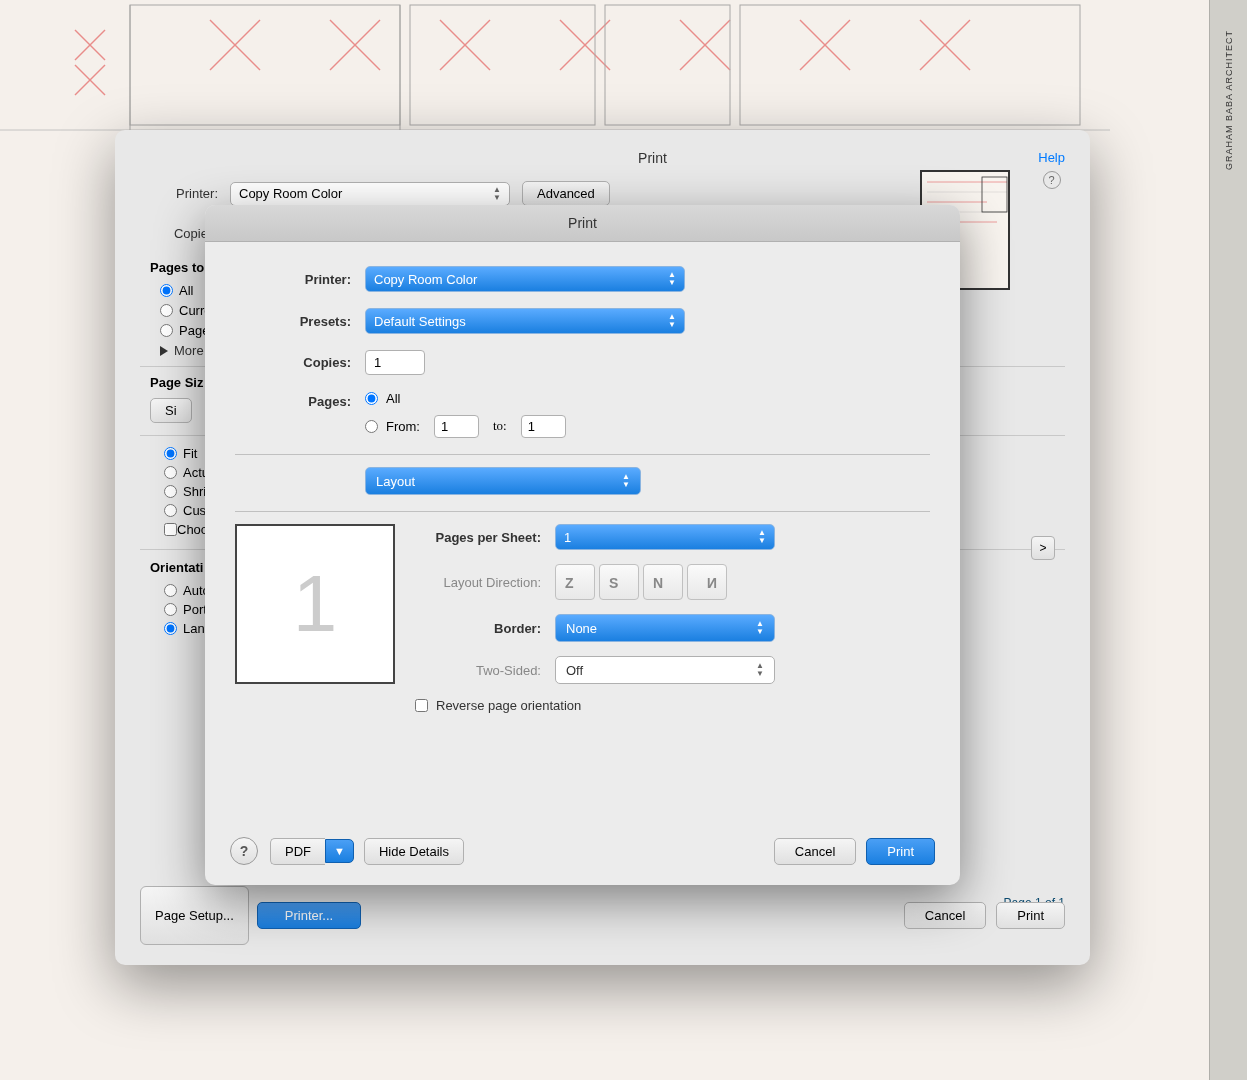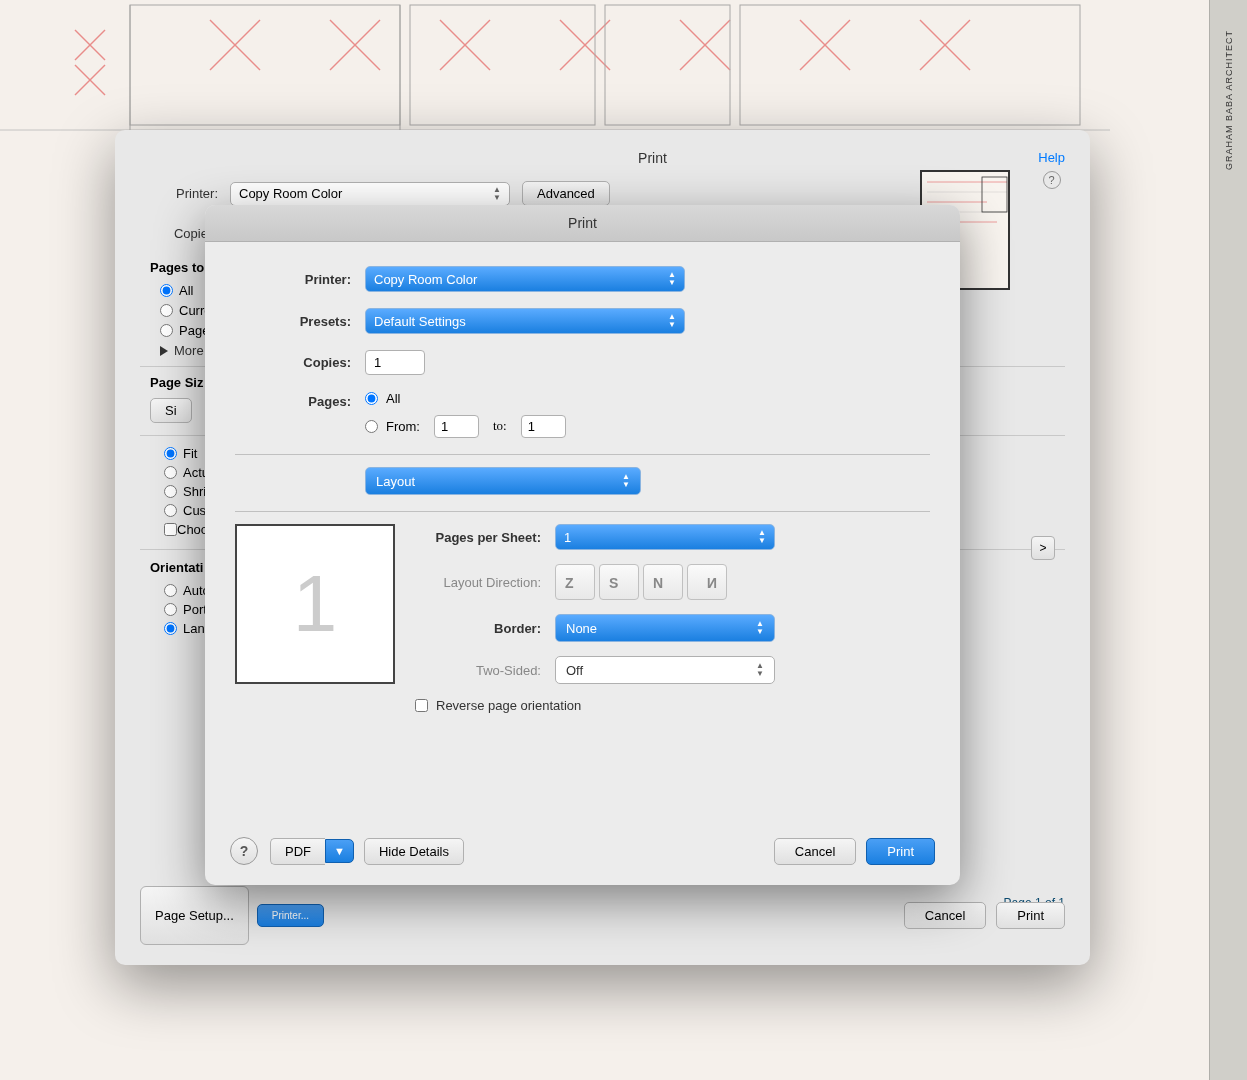--- a/index.html
+++ b/index.html
@@ -172,22 +172,22 @@
       border: 1px solid #b0b0b0;
       border-radius: 6px;
       padding: 21px 14px;
       font-size: 13px;
       cursor: pointer;
     }
     .printer-blue-btn {
       background: linear-gradient(to bottom, #4a9ff5, #1a7fe0);
       border: 1px solid #1060b0;
       border-radius: 5px;
-      padding: 5px 14px;
-      font-size: 10px;
+      padding: 5px 27px;
+      font-size: 13px;
       color: white;
       cursor: pointer;
     }
     .outer-bottom-right {
       display: flex;
       align-items: center;
       gap: 10px;
     }
     .cancel-btn-outer {
       background: linear-gradient(to bottom, #f5f5f5, #e0e0e0);

